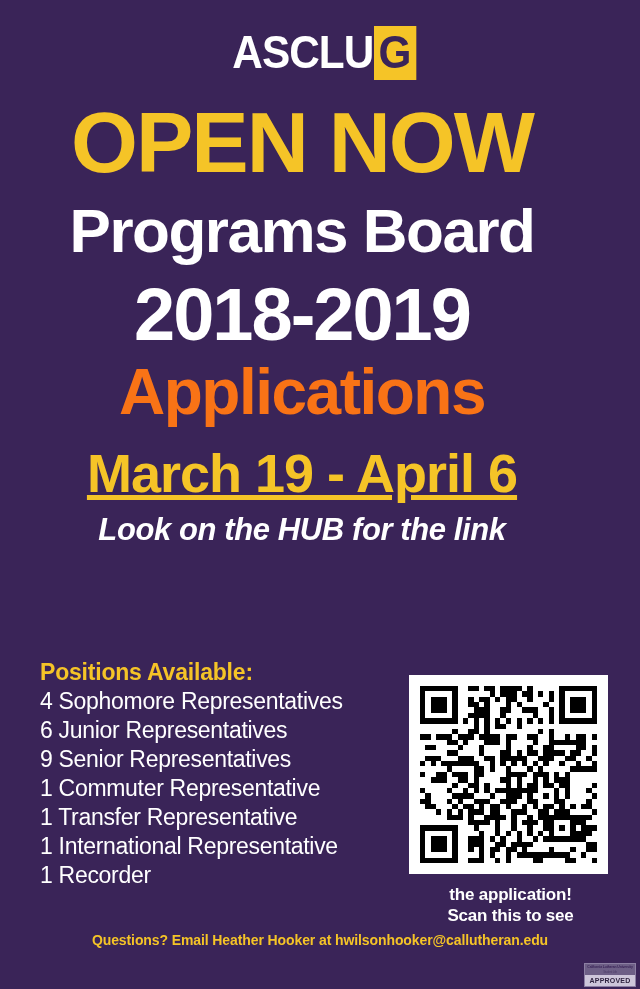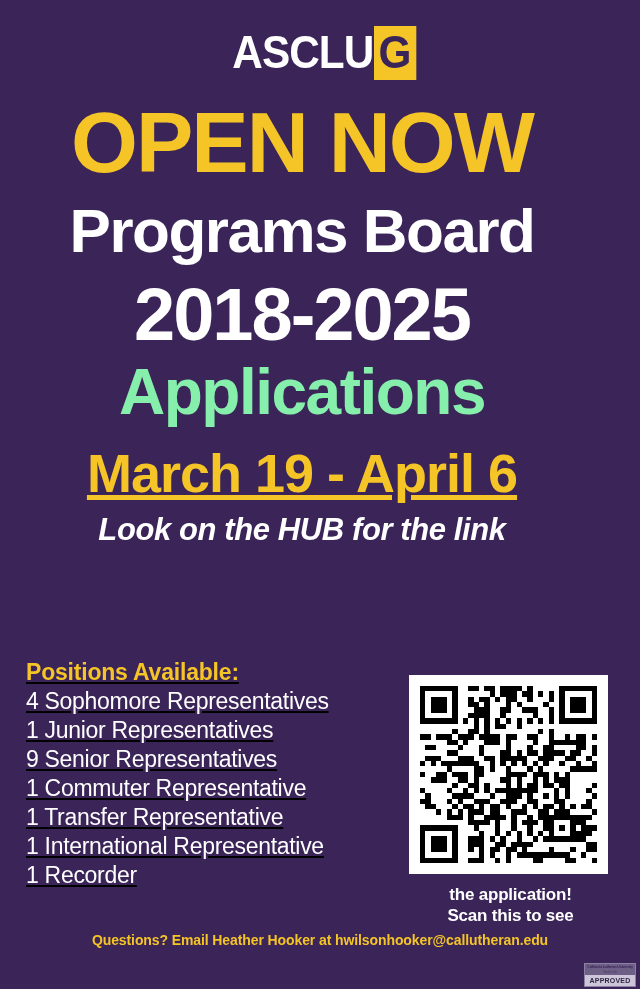--- a/index.html
+++ b/index.html
@@ -78,21 +78,21 @@
   .h-years {
     color: #ffffff;
     font-size: 74px;
     font-weight: 700;
     line-height: 82px;
     letter-spacing: -2px;
     margin-top: 6px;
     white-space: nowrap;
   }
   .h-apps {
-    color: #86efac;
+    color: #f97316;
     font-size: 64px;
     font-weight: 700;
     line-height: 72px;
     letter-spacing: -1.5px;
     white-space: nowrap;
   }
   .h-dates {
     color: #f5c427;
     font-size: 54px;
     font-weight: 700;
@@ -109,24 +109,23 @@
     line-height: 40px;
     letter-spacing: -0.4px;
     margin-top: 4px;
     white-space: nowrap;
     font-style: italic;
   }
 
   
   .positions {
     position: absolute;
-    left: 26px;
+    left: 40px;
     top: 657px;
     width: 380px;
-    text-decoration: underline;
   }
   .positions-title {
     color: #f5c427;
     font-size: 23px;
     font-weight: 700;
     line-height: 30px;
     letter-spacing: -0.2px;
   }
   .positions-list {
     list-style: none;
@@ -231,31 +230,31 @@
 <div class="poster">
 
   <div class="logo-wrap">
     <span class="logo-text">ASCLU</span>
       <span class="logo-badge">G</span>
   </div>
 
   <div class="headlines">
     <div class="h-open">OPEN NOW</div>
     <div class="h-board">Programs Board</div>
-    <div class="h-years">2018-2025</div>
+    <div class="h-years">2018-2019</div>
     <div class="h-apps">Applications</div>
     <div class="h-dates">March 19 - April 6</div>
     <div class="h-hub">Look on the HUB for the link</div>
   </div>
 
   <div class="positions">
     <div class="positions-title">Positions Available:</div>
     <ul class="positions-list">
       <li>4 Sophomore Representatives</li>
-      <li>1 Junior Representatives</li>
+      <li>6 Junior Representatives</li>
       <li>9 Senior Representatives</li>
       <li>1 Commuter Representative</li>
       <li>1 Transfer Representative</li>
       <li>1 International Representative</li>
       <li>1 Recorder</li>
     </ul>
   </div>
 
   <div class="qr-block">
     <div class="qr-frame">

